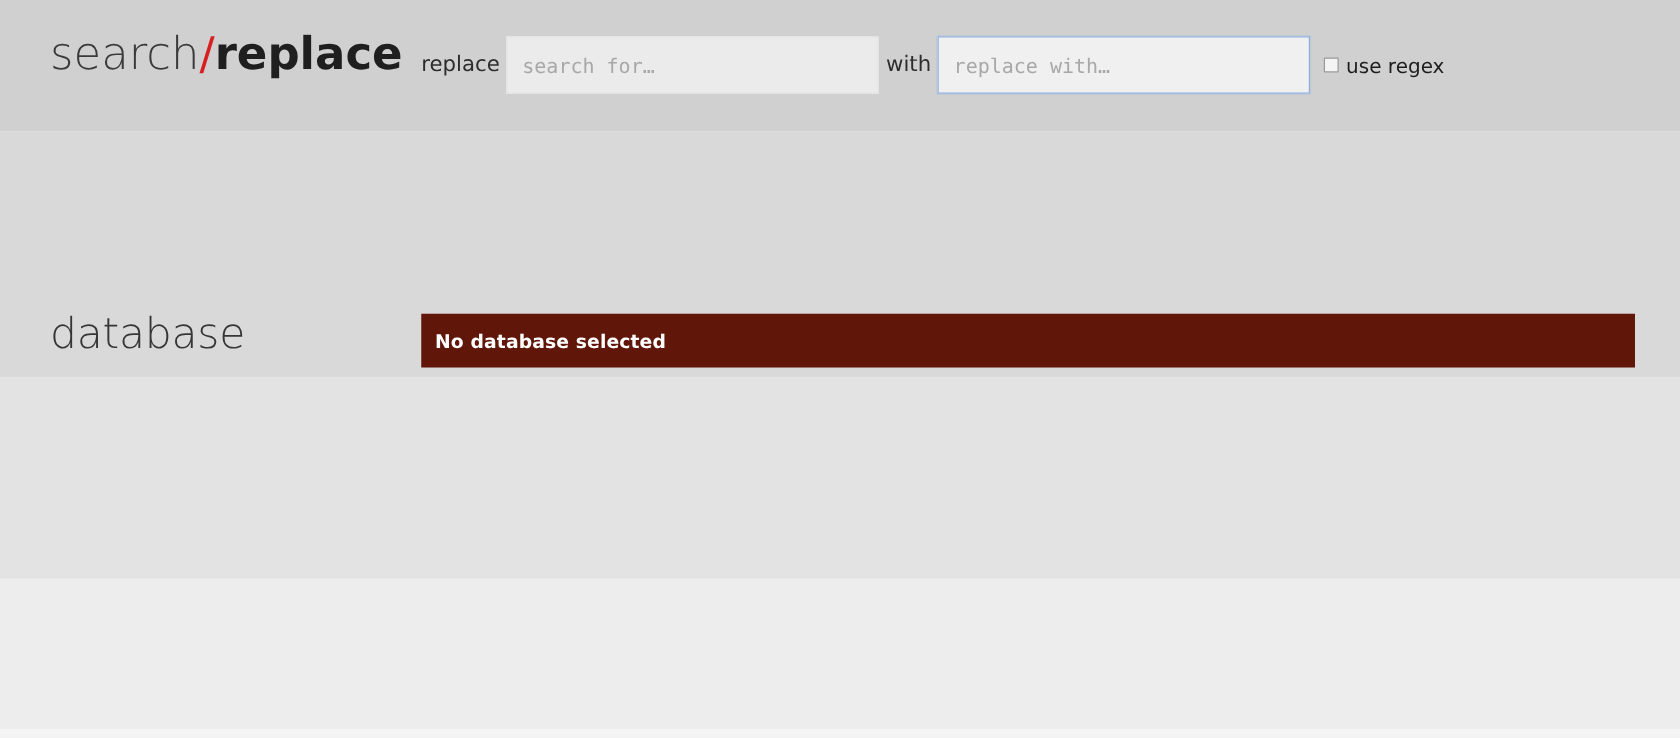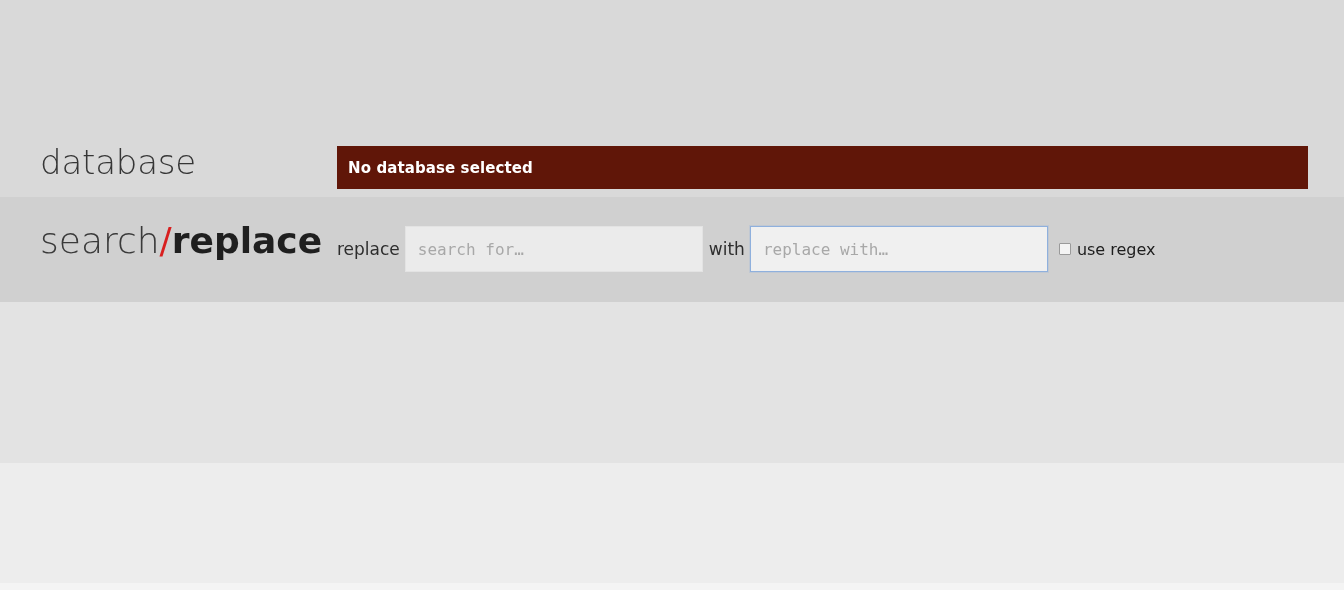--- a/index.html
+++ b/index.html
@@ -196,68 +196,68 @@
   .footer-strip {
     height: 7px;
     background: #f4f4f4;
   }
 </style>
 </head>
 <body>
 
 <div class="page">
 
-  <div class="section database">
-    <div class="section-title">database</div>
-
-    <div class="notice">
-      <span class="notice-text">No database selected</span>
-    </div>
-
-    <div class="db-fields">
-      <div class="field f-name">
-        <span class="field-label">name</span>
-        <input class="db-input" type="text" value="" style="">
-      </div>
-      <div class="field f-user">
-        <span class="field-label">user</span>
-        <input class="db-input" type="text" value="" style="">
-      </div>
-      <div class="field f-pass">
-        <span class="field-label">pass</span>
-        <input class="db-input" type="text" value="" style="">
-      </div>
-      <div class="field f-host">
-        <span class="field-label">host</span>
-        <input class="db-input" type="text" value="127.0.0.1" style="">
-      </div>
-      <div class="field f-port">
-        <span class="field-label">port</span>
-        <input class="db-input" type="text" value="3306" style="">
-      </div>
-    </div>
-  </div>
-
   <div class="section header">
     <div class="brand">
       <span class="brand-light">search</span><span class="brand-slash">/</span><span class="brand-bold">replace</span>
     </div>
 
     <div class="search-row">
       <span class="inline-label">replace</span>
       <input id="search-for-input" class="txt" type="text" placeholder="search for…" style="">
       <span class="inline-label with-label">with</span>
       <input id="replace-with-input" class="txt" type="text" autofocus="" placeholder="replace with…" style="">
       <label class="regex-wrap">
         <input class="cb" type="checkbox" style="">
         <span class="regex-text">use regex</span>
       </label>
     </div>
   </div>
 
+  <div class="section database">
+    <div class="section-title">database</div>
+
+    <div class="notice">
+      <span class="notice-text">No database selected</span>
+    </div>
+
+    <div class="db-fields">
+      <div class="field f-name">
+        <span class="field-label">name</span>
+        <input class="db-input" type="text" value="" style="">
+      </div>
+      <div class="field f-user">
+        <span class="field-label">user</span>
+        <input class="db-input" type="text" value="" style="">
+      </div>
+      <div class="field f-pass">
+        <span class="field-label">pass</span>
+        <input class="db-input" type="text" value="" style="">
+      </div>
+      <div class="field f-host">
+        <span class="field-label">host</span>
+        <input class="db-input" type="text" value="127.0.0.1" style="">
+      </div>
+      <div class="field f-port">
+        <span class="field-label">port</span>
+        <input class="db-input" type="text" value="3306" style="">
+      </div>
+    </div>
+  </div>
+
   <div class="section tables">
     
 
     
 
     
   </div>
 
   <div class="section actions">
     

